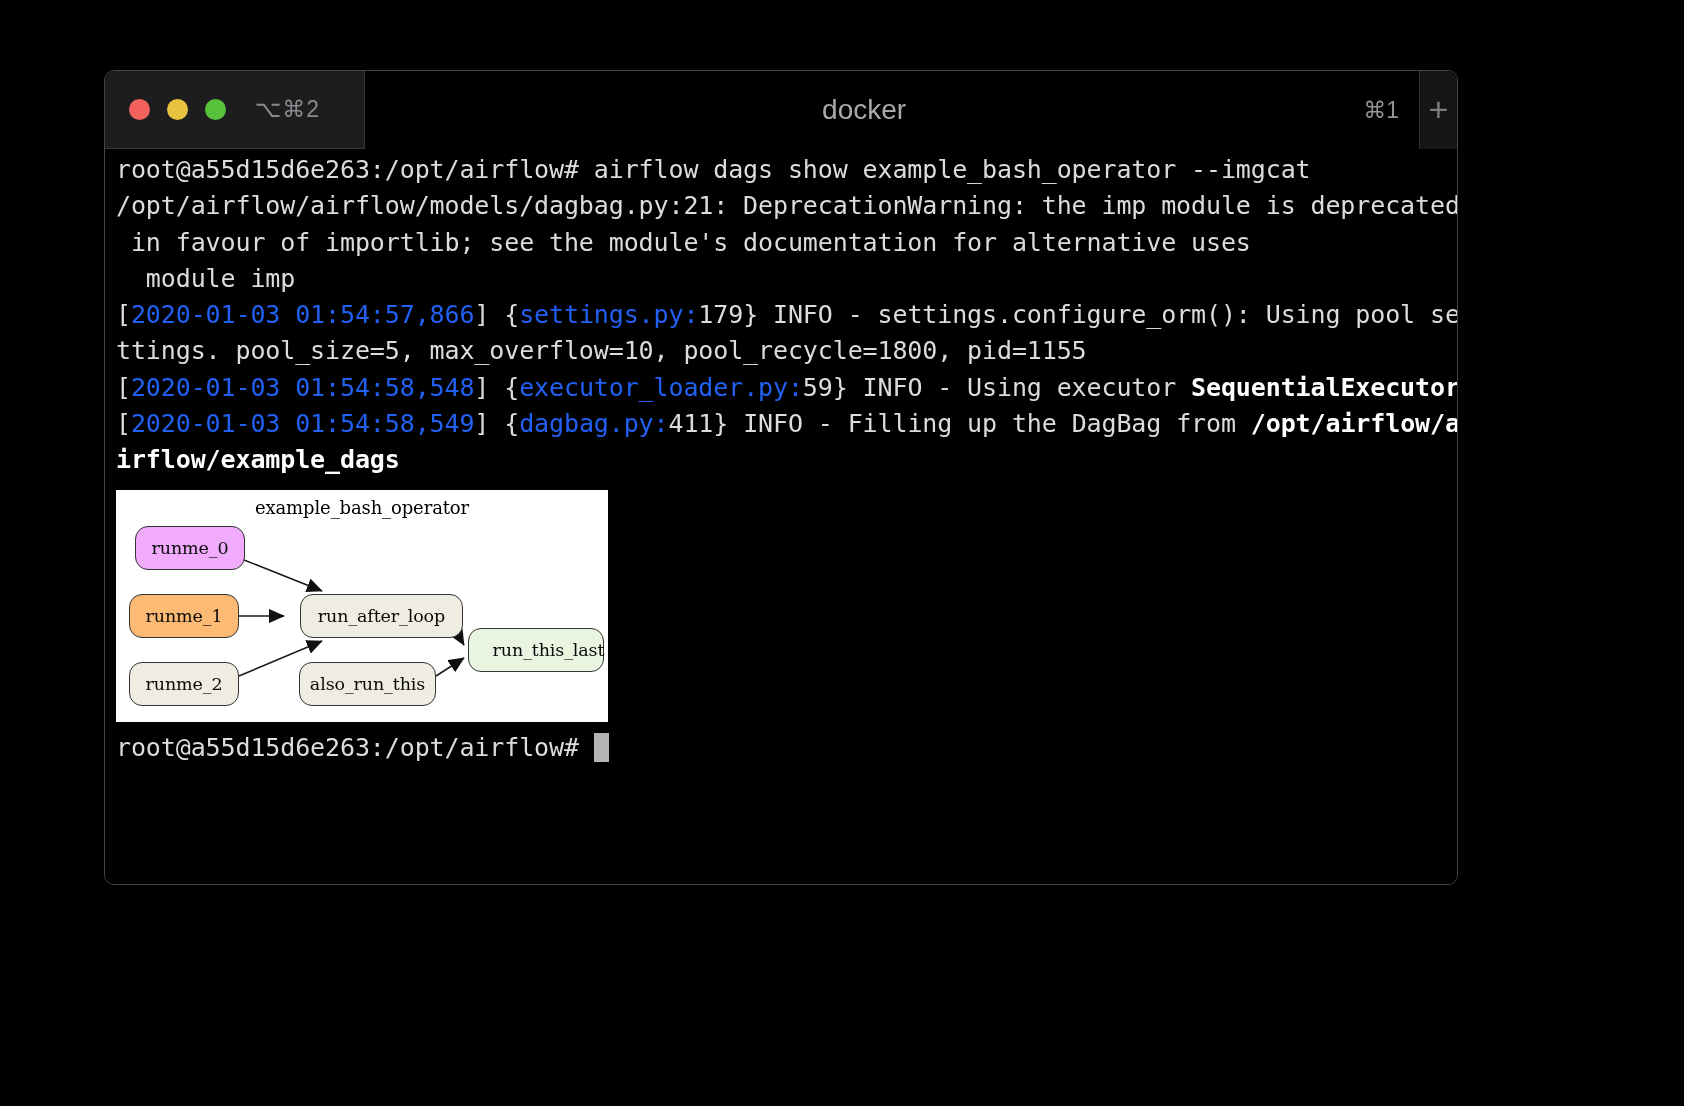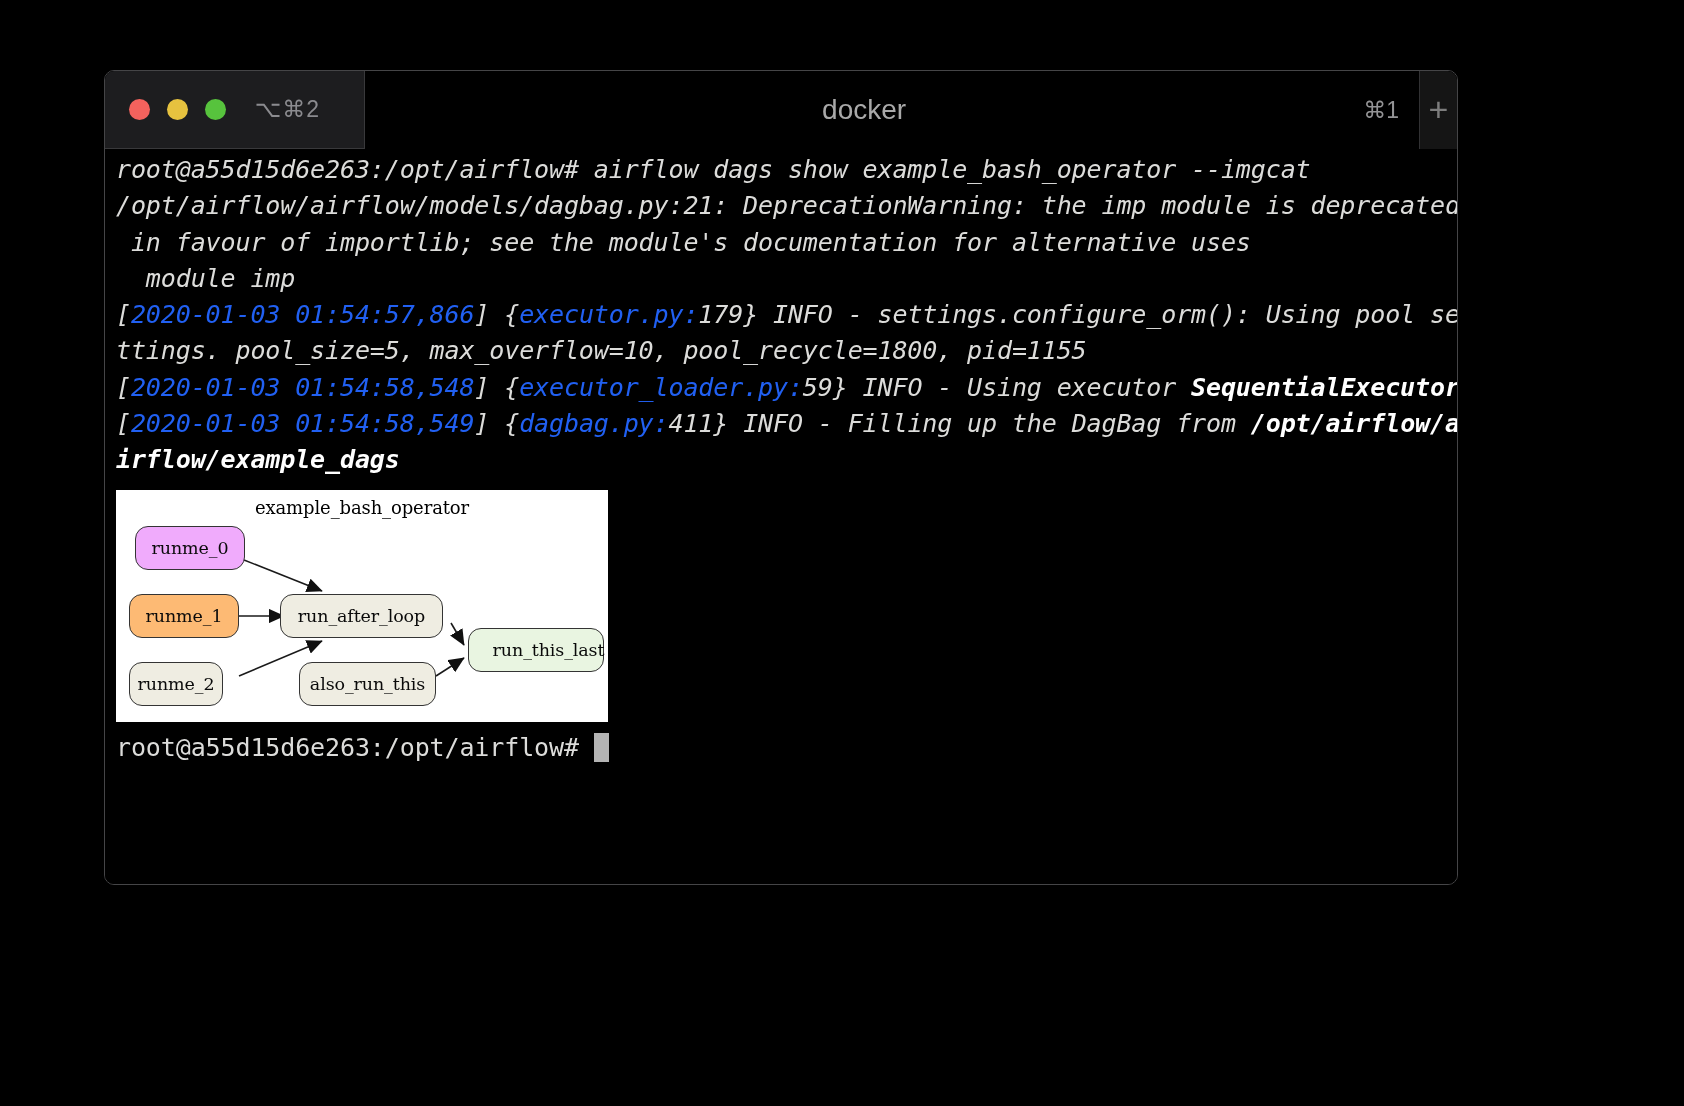--- a/index.html
+++ b/index.html
@@ -22,21 +22,21 @@
   .win-shortcut { align-self:center; color:#949496; font-size:23px; padding-right:20px; }
   .plus-section { width:38px; flex:0 0 auto; background:#151515; border-left:1px solid #313133;
                   display:flex; align-items:center; justify-content:center;
                   border-top-right-radius:9px; }
   .plus-section span { color:#7d7d7d; font-size:34px; font-weight:200; line-height:1; margin-top:-3px; }
 
   
   .terminal { position:relative; height:737px; background:#000; padding:3px 0 0 11px;
               font-family:"DejaVu Sans Mono", monospace; font-size:25px; letter-spacing:-0.12px;
               color:var(--fg,#dcdcda); }
-  .tline { white-space:pre; height:36.3px; line-height:36.3px;font-style:italic; }
+  .tline { white-space:pre; height:36.3px; line-height:36.3px; }
   .tline .blue { color:var(--blue,#2160f2); }
   .tline .bold { color:var(--bold,#ffffff); font-weight:bold; }
 
   
   .dag { position:relative; width:492px; height:232px; background:#ffffff;
          margin:11px 0 8px 0;text-decoration:underline; }
   .dag-title { position:absolute; top:7px; left:0; width:100%; text-align:center;
                font-family:"DejaVu Serif", serif; font-size:18px; color:#000; }
   .dag svg { position:absolute; left:0; top:0; }
   .dnode { position:absolute; display:flex; align-items:center; justify-content:center;
@@ -69,21 +69,21 @@
         <span>+</span>
       </div>
     </div>
 
     <div class="terminal">
       <div id="term-lines">
           <div class="tline"><span>root@a55d15d6e263:/opt/airflow# airflow dags show example_bash_operator --imgcat</span></div>
           <div class="tline"><span>/opt/airflow/airflow/models/dagbag.py:21: DeprecationWarning: the imp module is deprecated</span></div>
           <div class="tline"><span> in favour of importlib; see the module's documentation for alternative uses</span></div>
           <div class="tline"><span>  module imp</span></div>
-          <div class="tline"><span>[</span><span class="blue">2020-01-03 01:54:57,866</span><span>] {</span><span class="blue">executor.py:</span><span>179} INFO - settings.configure_orm(): Using pool se</span></div>
+          <div class="tline"><span>[</span><span class="blue">2020-01-03 01:54:57,866</span><span>] {</span><span class="blue">settings.py:</span><span>179} INFO - settings.configure_orm(): Using pool se</span></div>
           <div class="tline"><span>ttings. pool_size=5, max_overflow=10, pool_recycle=1800, pid=1155</span></div>
           <div class="tline"><span>[</span><span class="blue">2020-01-03 01:54:58,548</span><span>] {</span><span class="blue">executor_loader.py:</span><span>59} INFO - Using executor </span><span class="bold">SequentialExecutor</span></div>
           <div class="tline"><span>[</span><span class="blue">2020-01-03 01:54:58,549</span><span>] {</span><span class="blue">dagbag.py:</span><span>411} INFO - Filling up the DagBag from </span><span class="bold">/opt/airflow/a</span></div>
           <div class="tline"><span class="bold">irflow/example_dags</span></div>
         </div>
 
       <div class="dag">
         <div class="dag-title">example_bash_operator</div>
         <svg id="dag-edges" width="492" height="232">
             <defs>
@@ -93,22 +93,22 @@
             </defs>
             <line x1="123" y1="68" x2="206" y2="101" stroke="#1a1a1a" stroke-width="1.6" marker-end="url(#arr)"></line>
             <line x1="123" y1="126" x2="168" y2="126" stroke="#1a1a1a" stroke-width="1.6" marker-end="url(#arr)"></line>
             <line x1="123" y1="186" x2="206" y2="151" stroke="#1a1a1a" stroke-width="1.6" marker-end="url(#arr)"></line>
             <line x1="335" y1="133" x2="348" y2="155" stroke="#1a1a1a" stroke-width="1.6" marker-end="url(#arr)"></line>
             <line x1="320" y1="186" x2="348" y2="168" stroke="#1a1a1a" stroke-width="1.6" marker-end="url(#arr)"></line>
           </svg>
         <div id="dag-nodes">
             <div class="dnode" style="left: 19px; top: 36px; width: 110px; height: 44px; background: #f0abfc; border-color: rgb(52, 52, 52);">runme_0</div>
             <div class="dnode" style="left: 13px; top: 104px; width: 110px; height: 44px; background: #fdba74; border-color: rgb(52, 52, 52);">runme_1</div>
-            <div class="dnode" style="left: 13px; top: 172px; width: 94px; height: 44px; background: rgb(239, 237, 226); border-color: rgb(52, 52, 52);">runme_2</div>
-            <div class="dnode" style="left: 164px; top: 104px; width: 163px; height: 44px; background: rgb(239, 237, 226); border-color: rgb(52, 52, 52);">run_after_loop</div>
+            <div class="dnode" style="left: 13px; top: 172px; width: 110px; height: 44px; background: rgb(239, 237, 226); border-color: rgb(52, 52, 52);">runme_2</div>
+            <div class="dnode" style="left: 184px; top: 104px; width: 163px; height: 44px; background: rgb(239, 237, 226); border-color: rgb(52, 52, 52);">run_after_loop</div>
             <div class="dnode" style="left: 183px; top: 172px; width: 137px; height: 44px; background: rgb(239, 237, 226); border-color: rgb(52, 52, 52);">also_run_this</div>
             <div class="dnode" style="left: 352px; top: 138px; width: 136px; height: 44px; background: rgb(233, 245, 225); border-color: rgb(52, 52, 52); padding-left: 25px;">run_this_last</div>
           </div>
       </div>
 
       <div class="prompt-line"><span>root@a55d15d6e263:/opt/airflow# </span><span class="cursor"></span></div>
     </div>
 
   </div>
 </div>

